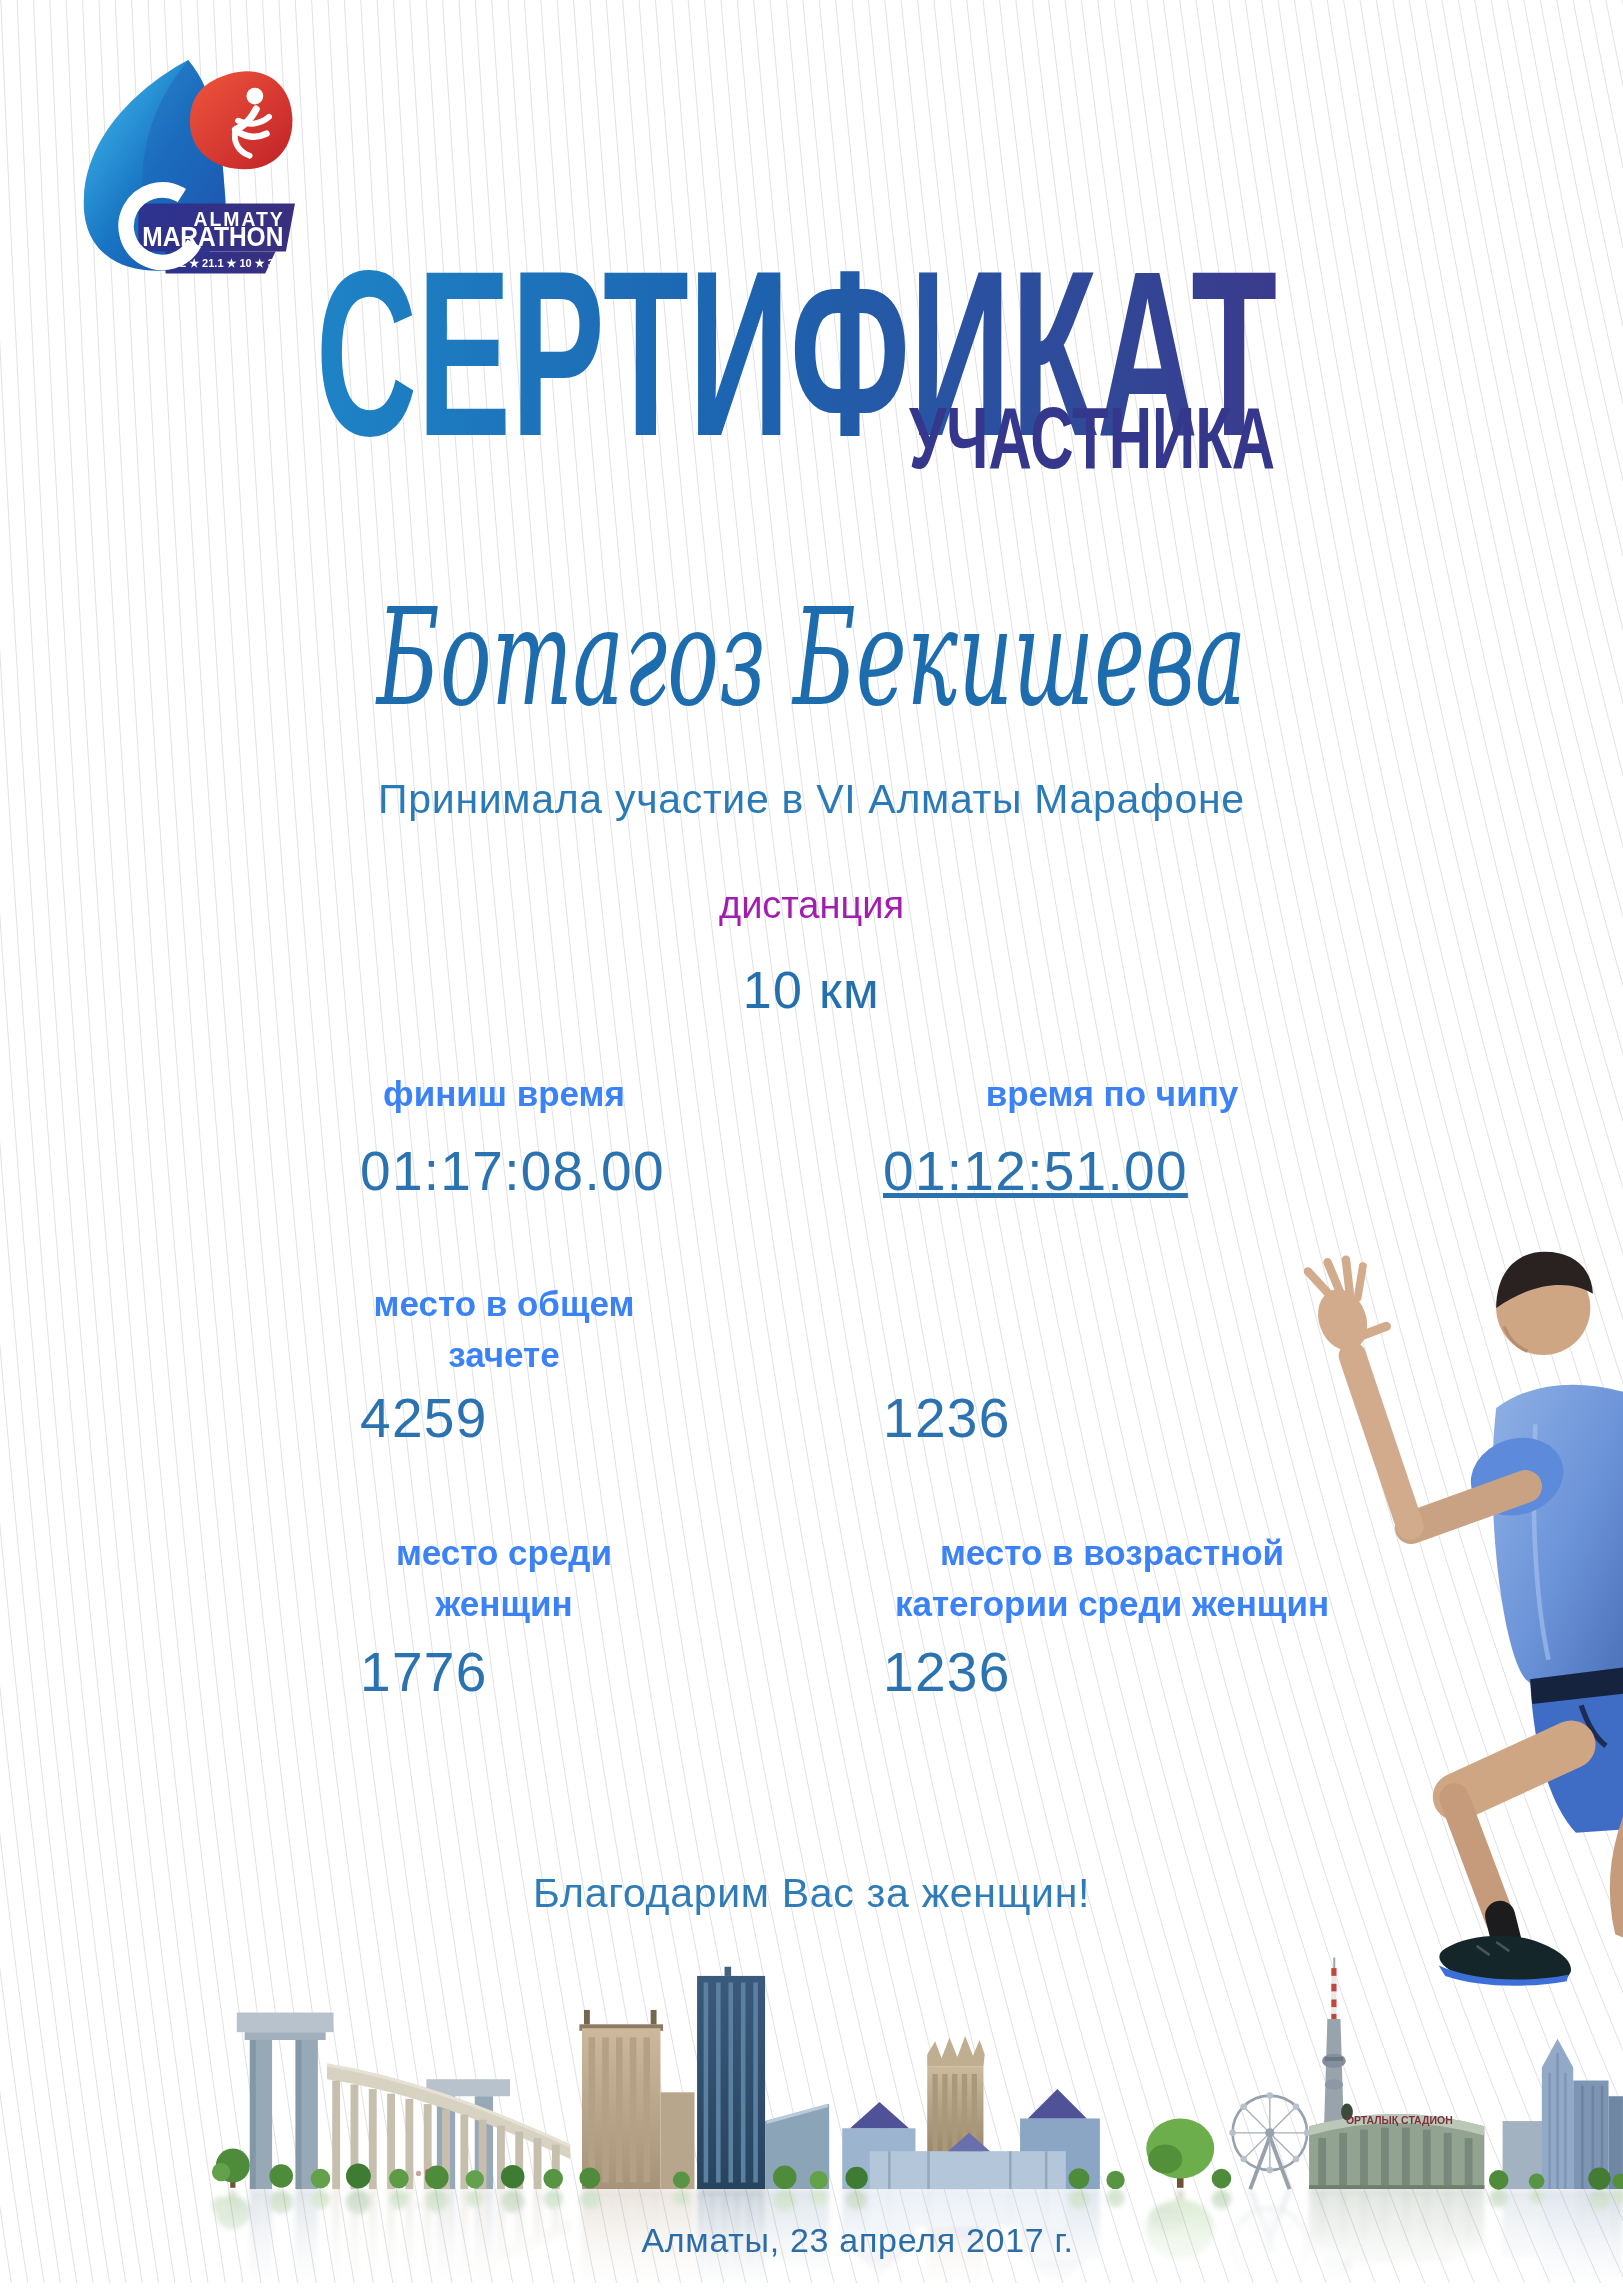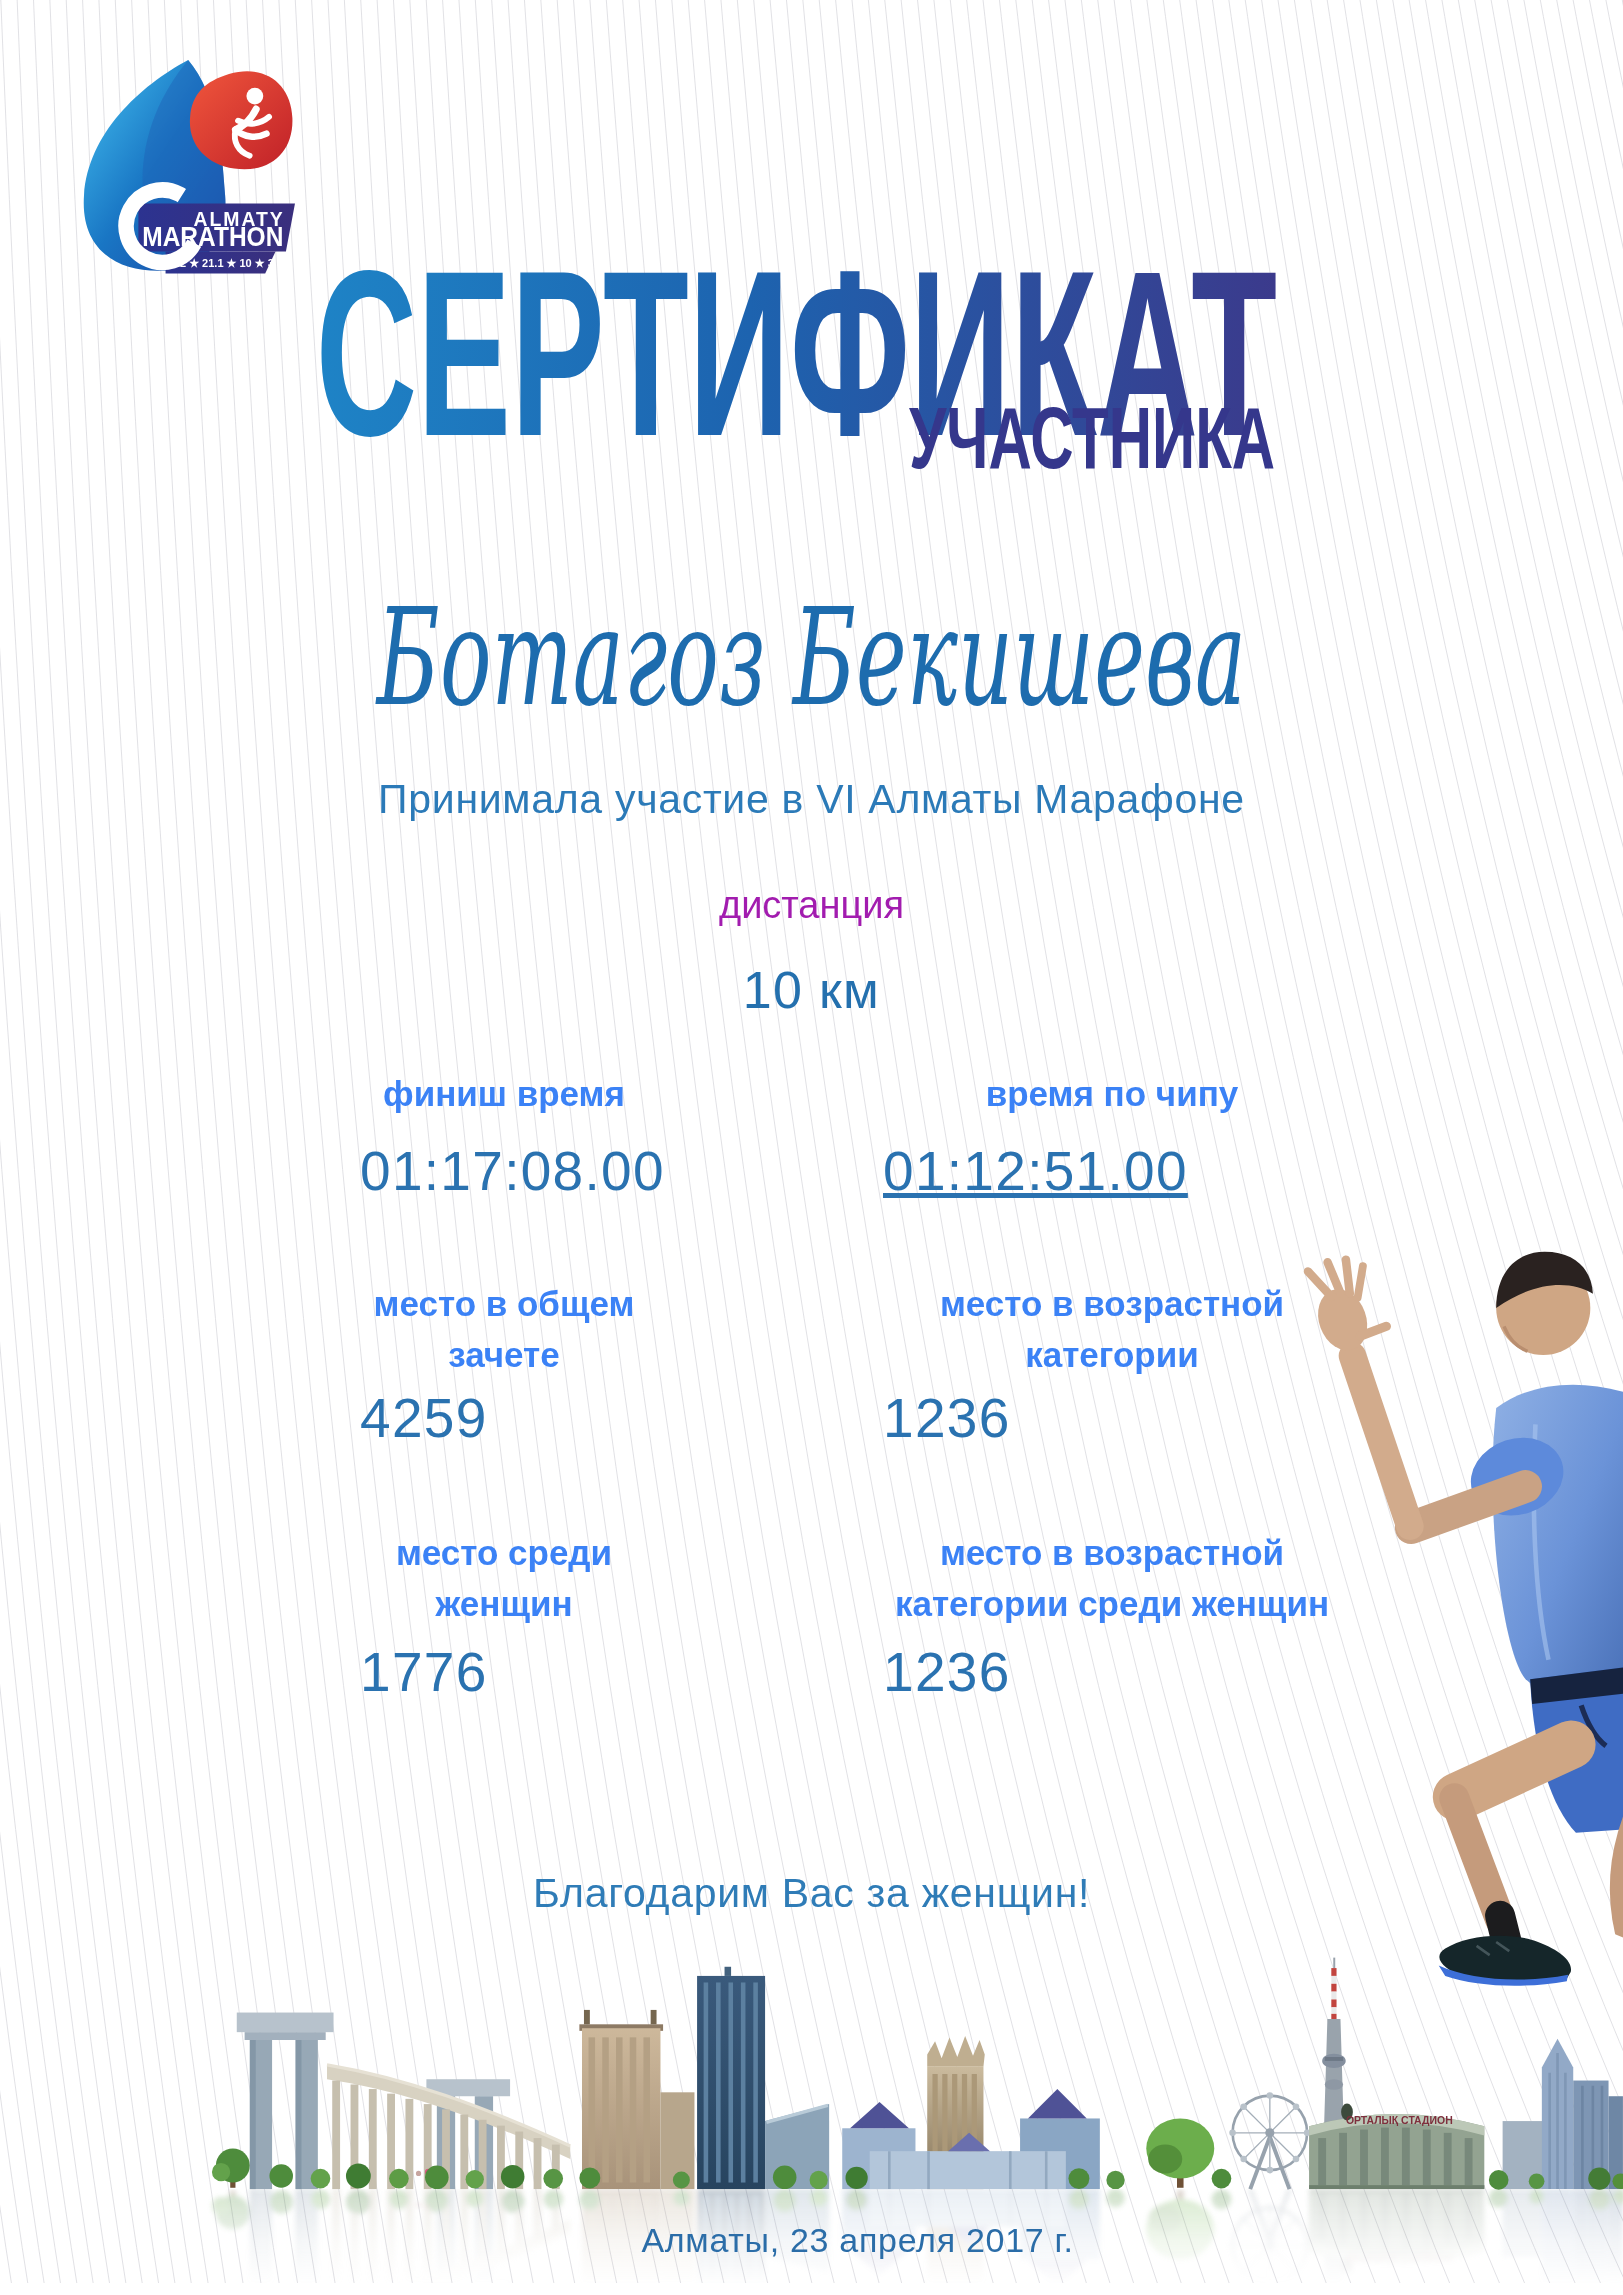--- a/index.html
+++ b/index.html
@@ -203,21 +203,20 @@
 
   <div class="centerline dist-label">дистанция</div>
   <div class="centerline dist-value">10 км</div>
 
   <div class="stat-label col-l" style="top:1069px;">финиш время</div>
   <div class="stat-label col-r" style="top:1069px;">время по чипу</div>
   <div class="stat-value col-l" style="top:1139px;">01:17:08.00</div>
   <div class="stat-value col-r" style="top:1139px;text-decoration:underline;">01:12:51.00</div>
 
   <div class="stat-label col-l" style="top:1279px;">место в общем зачете</div>
-  <div class="stat-label col-r" style="top:1279px;">место в возрастной категории</div>
   <div class="stat-value col-l" style="top:1386px;">4259</div>
   <div class="stat-value col-r" style="top:1386px;">1236</div>
 
   <div class="stat-label col-l" style="top:1528px;">место среди женщин</div>
   <div class="stat-label col-r" style="top:1528px;">место в возрастной категории среди женщин</div>
   <div class="stat-value col-l" style="top:1640px;">1776</div>
   <div class="stat-value col-r" style="top:1640px;">1236</div>
 
   <div class="centerline thanks">Благодарим Вас за женщин!</div>
 

